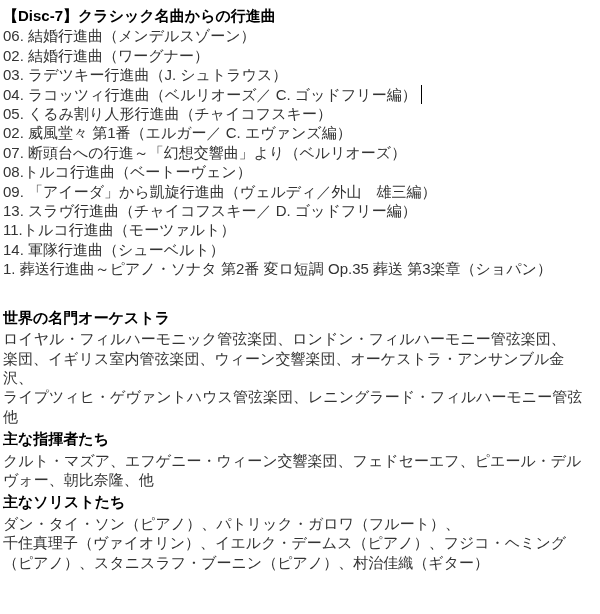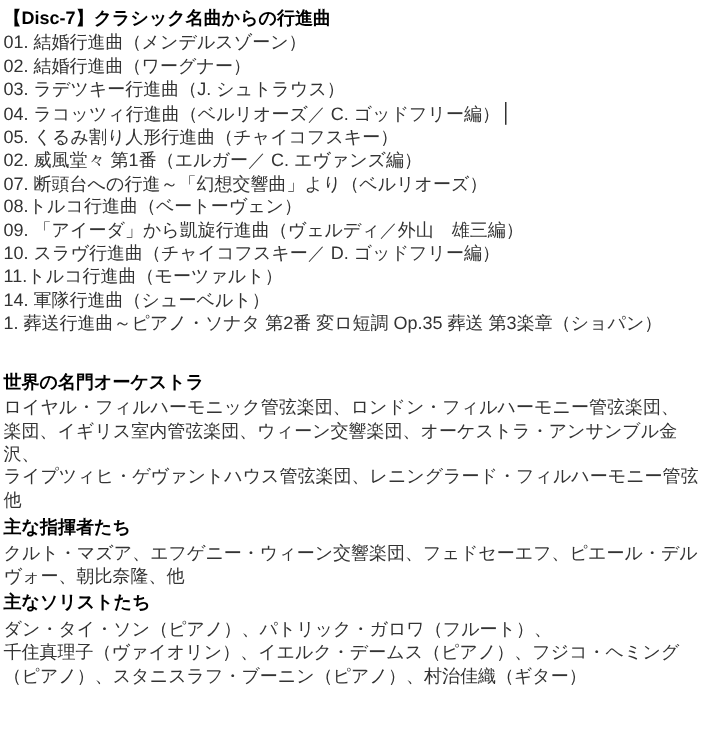--- a/index.html
+++ b/index.html
@@ -50,30 +50,30 @@
     vertical-align: -4px;
   }
 </style>
 </head>
 <body>
 
 <div class="page">
 
   <div class="heading title">【Disc-7】クラシック名曲からの行進曲</div>
 
-  <div class="line"><span>01. 結婚行進曲（メンデルスゾーン）</span></div>
+  <div class="line"><span>06. 結婚行進曲（メンデルスゾーン）</span></div>
   <div class="line"><span>02. 結婚行進曲（ワーグナー）</span></div>
   <div class="line"><span>03. ラデツキー行進曲（J. シュトラウス）</span></div>
   <div class="line"><span>04. ラコッツィ行進曲（ベルリオーズ／ C. ゴッドフリー編）</span><span class="caret"></span></div>
   <div class="line"><span>05. くるみ割り人形行進曲（チャイコフスキー）</span></div>
   <div class="line"><span>02. 威風堂々 第1番（エルガー／ C. エヴァンズ編）</span></div>
   <div class="line"><span>07. 断頭台への行進～「幻想交響曲」より（ベルリオーズ）</span></div>
   <div class="line"><span>08.トルコ行進曲（ベートーヴェン）</span></div>
   <div class="line"><span>09. 「アイーダ」から凱旋行進曲（ヴェルディ／外山　雄三編）</span></div>
-  <div class="line"><span>10. スラヴ行進曲（チャイコフスキー／ D. ゴッドフリー編）</span></div>
+  <div class="line"><span>13. スラヴ行進曲（チャイコフスキー／ D. ゴッドフリー編）</span></div>
   <div class="line"><span>11.トルコ行進曲（モーツァルト）</span></div>
   <div class="line"><span>14. 軍隊行進曲（シューベルト）</span></div>
   <div class="line"><span>1. 葬送行進曲～ピアノ・ソナタ 第2番 変ロ短調 Op.35 葬送 第3楽章（ショパン）</span></div>
 
   <div class="heading orch">世界の名門オーケストラ</div>
   <div class="line">ロイヤル・フィルハーモニック管弦楽団、ロンドン・フィルハーモニー管弦楽団、</div>
   <div class="line">楽団、イギリス室内管弦楽団、ウィーン交響楽団、オーケストラ・アンサンブル金沢、</div>
   <div class="line">ライプツィヒ・ゲヴァントハウス管弦楽団、レニングラード・フィルハーモニー管弦</div>
   <div class="line">他</div>
 

